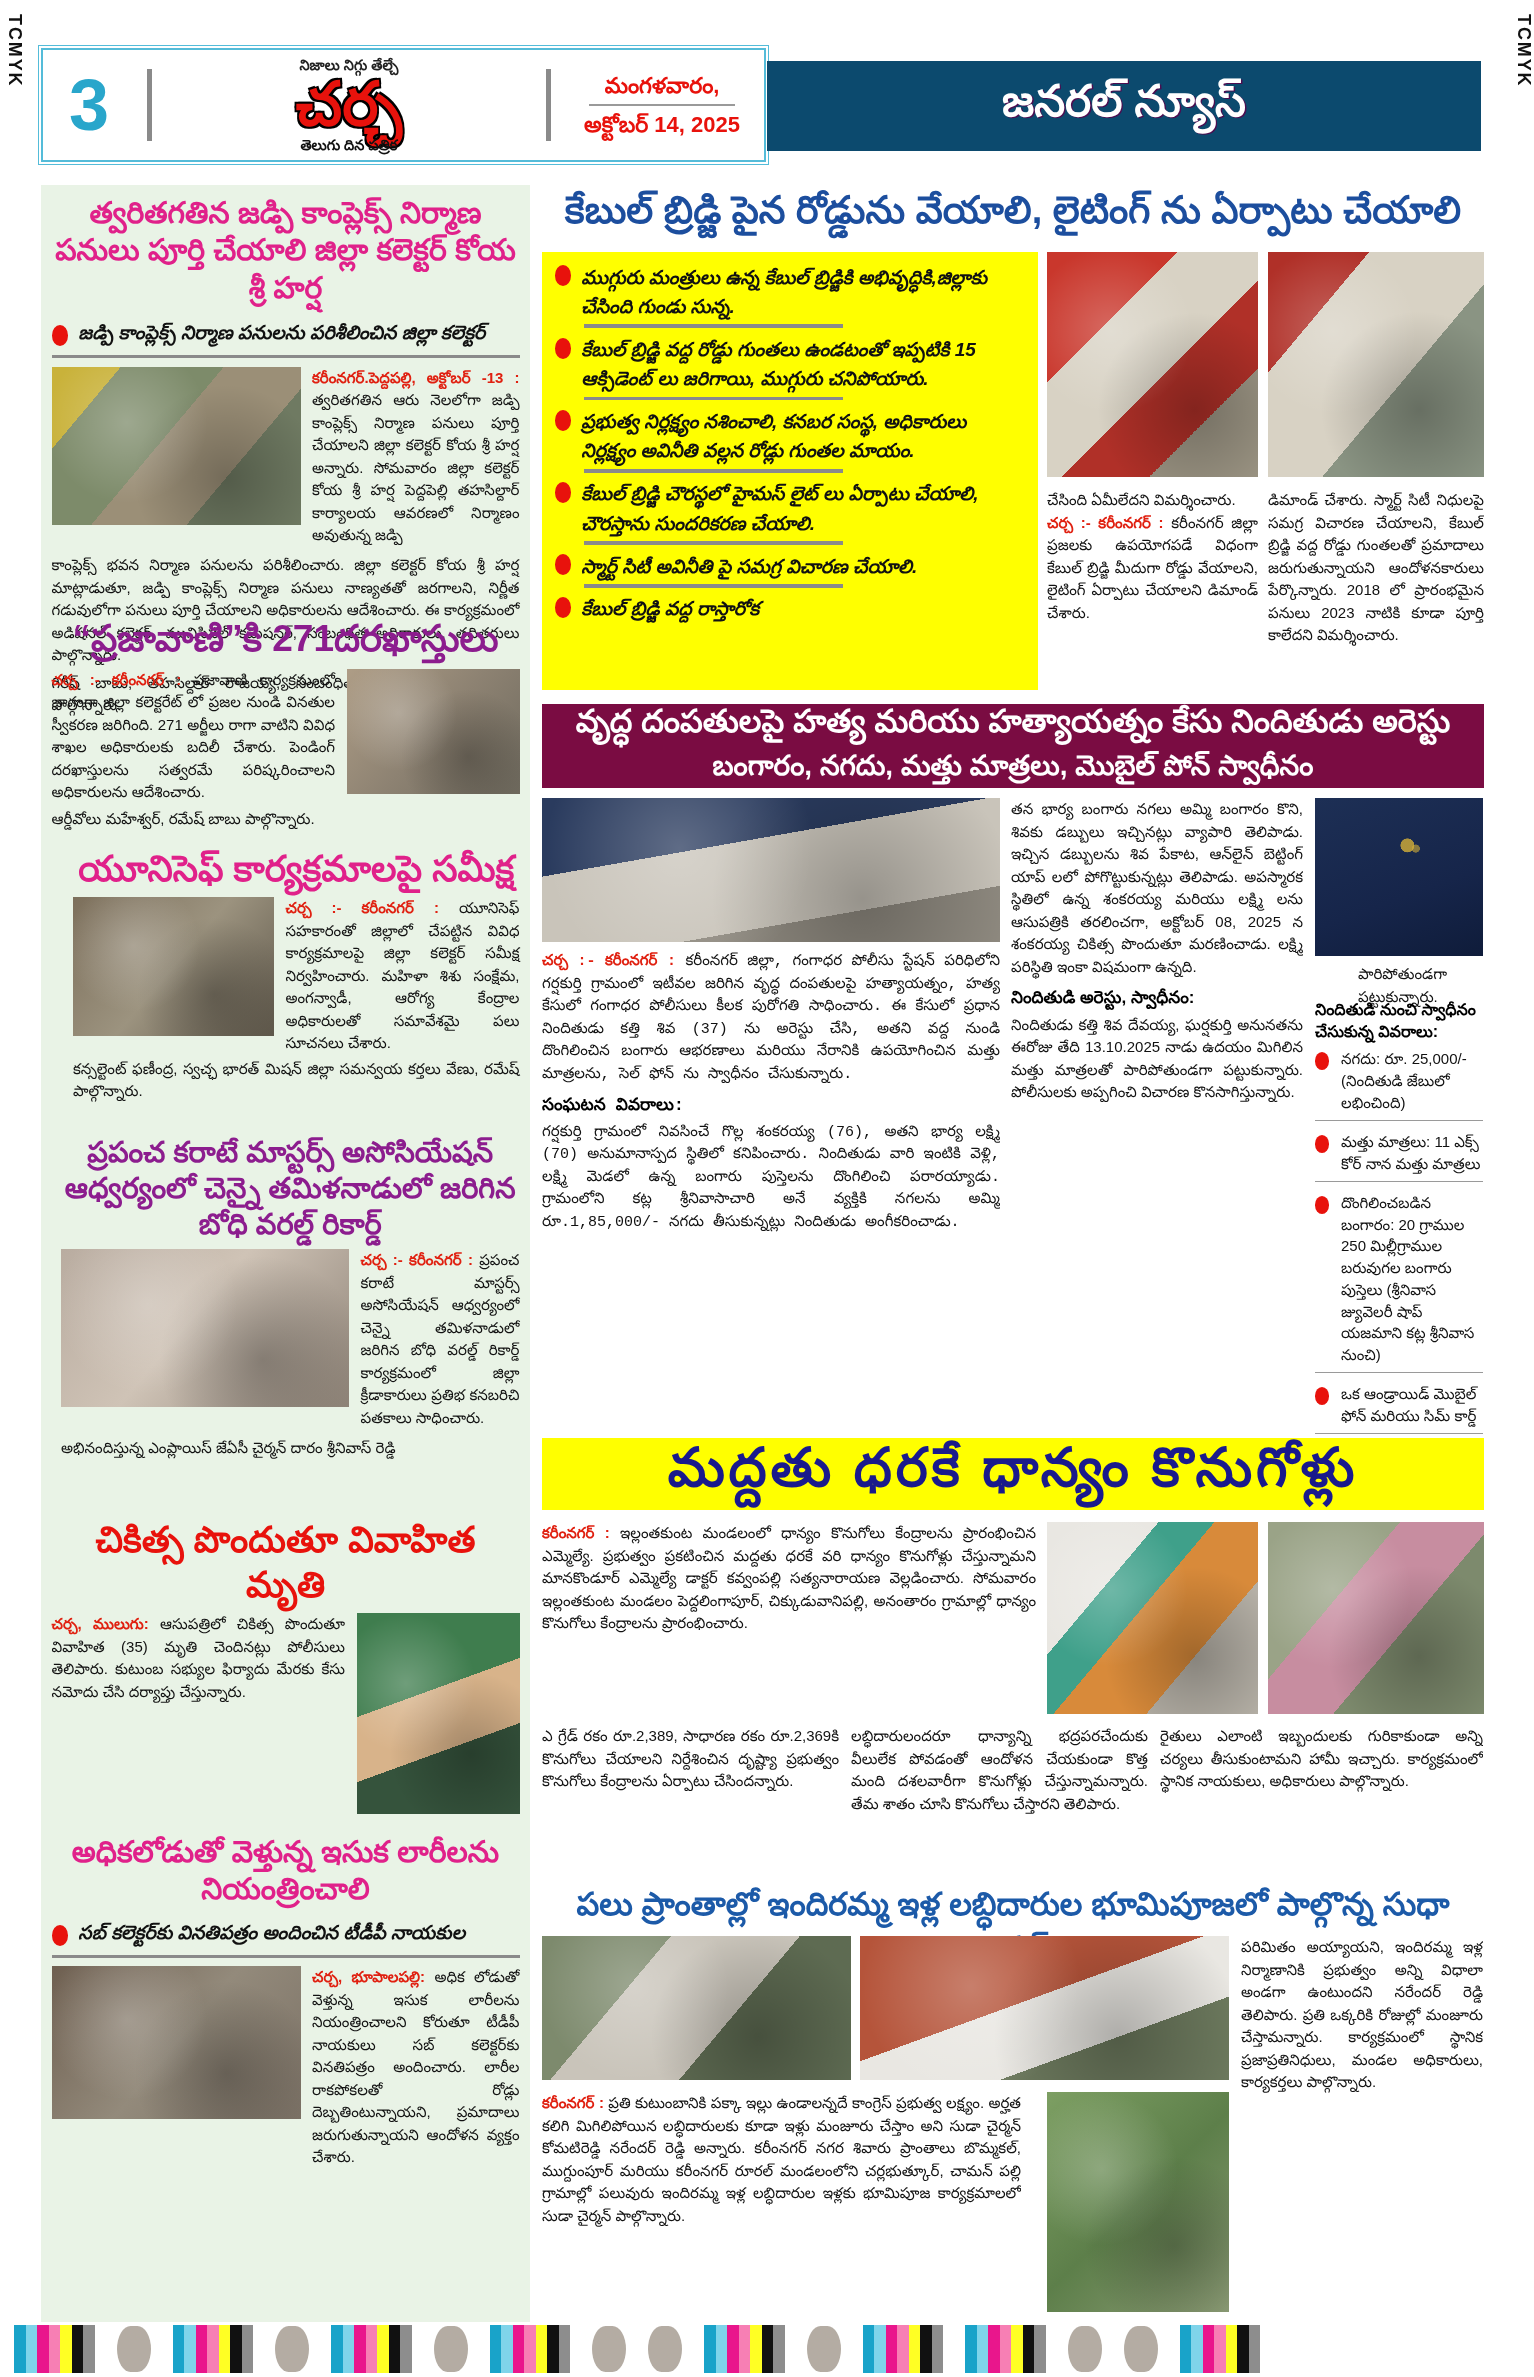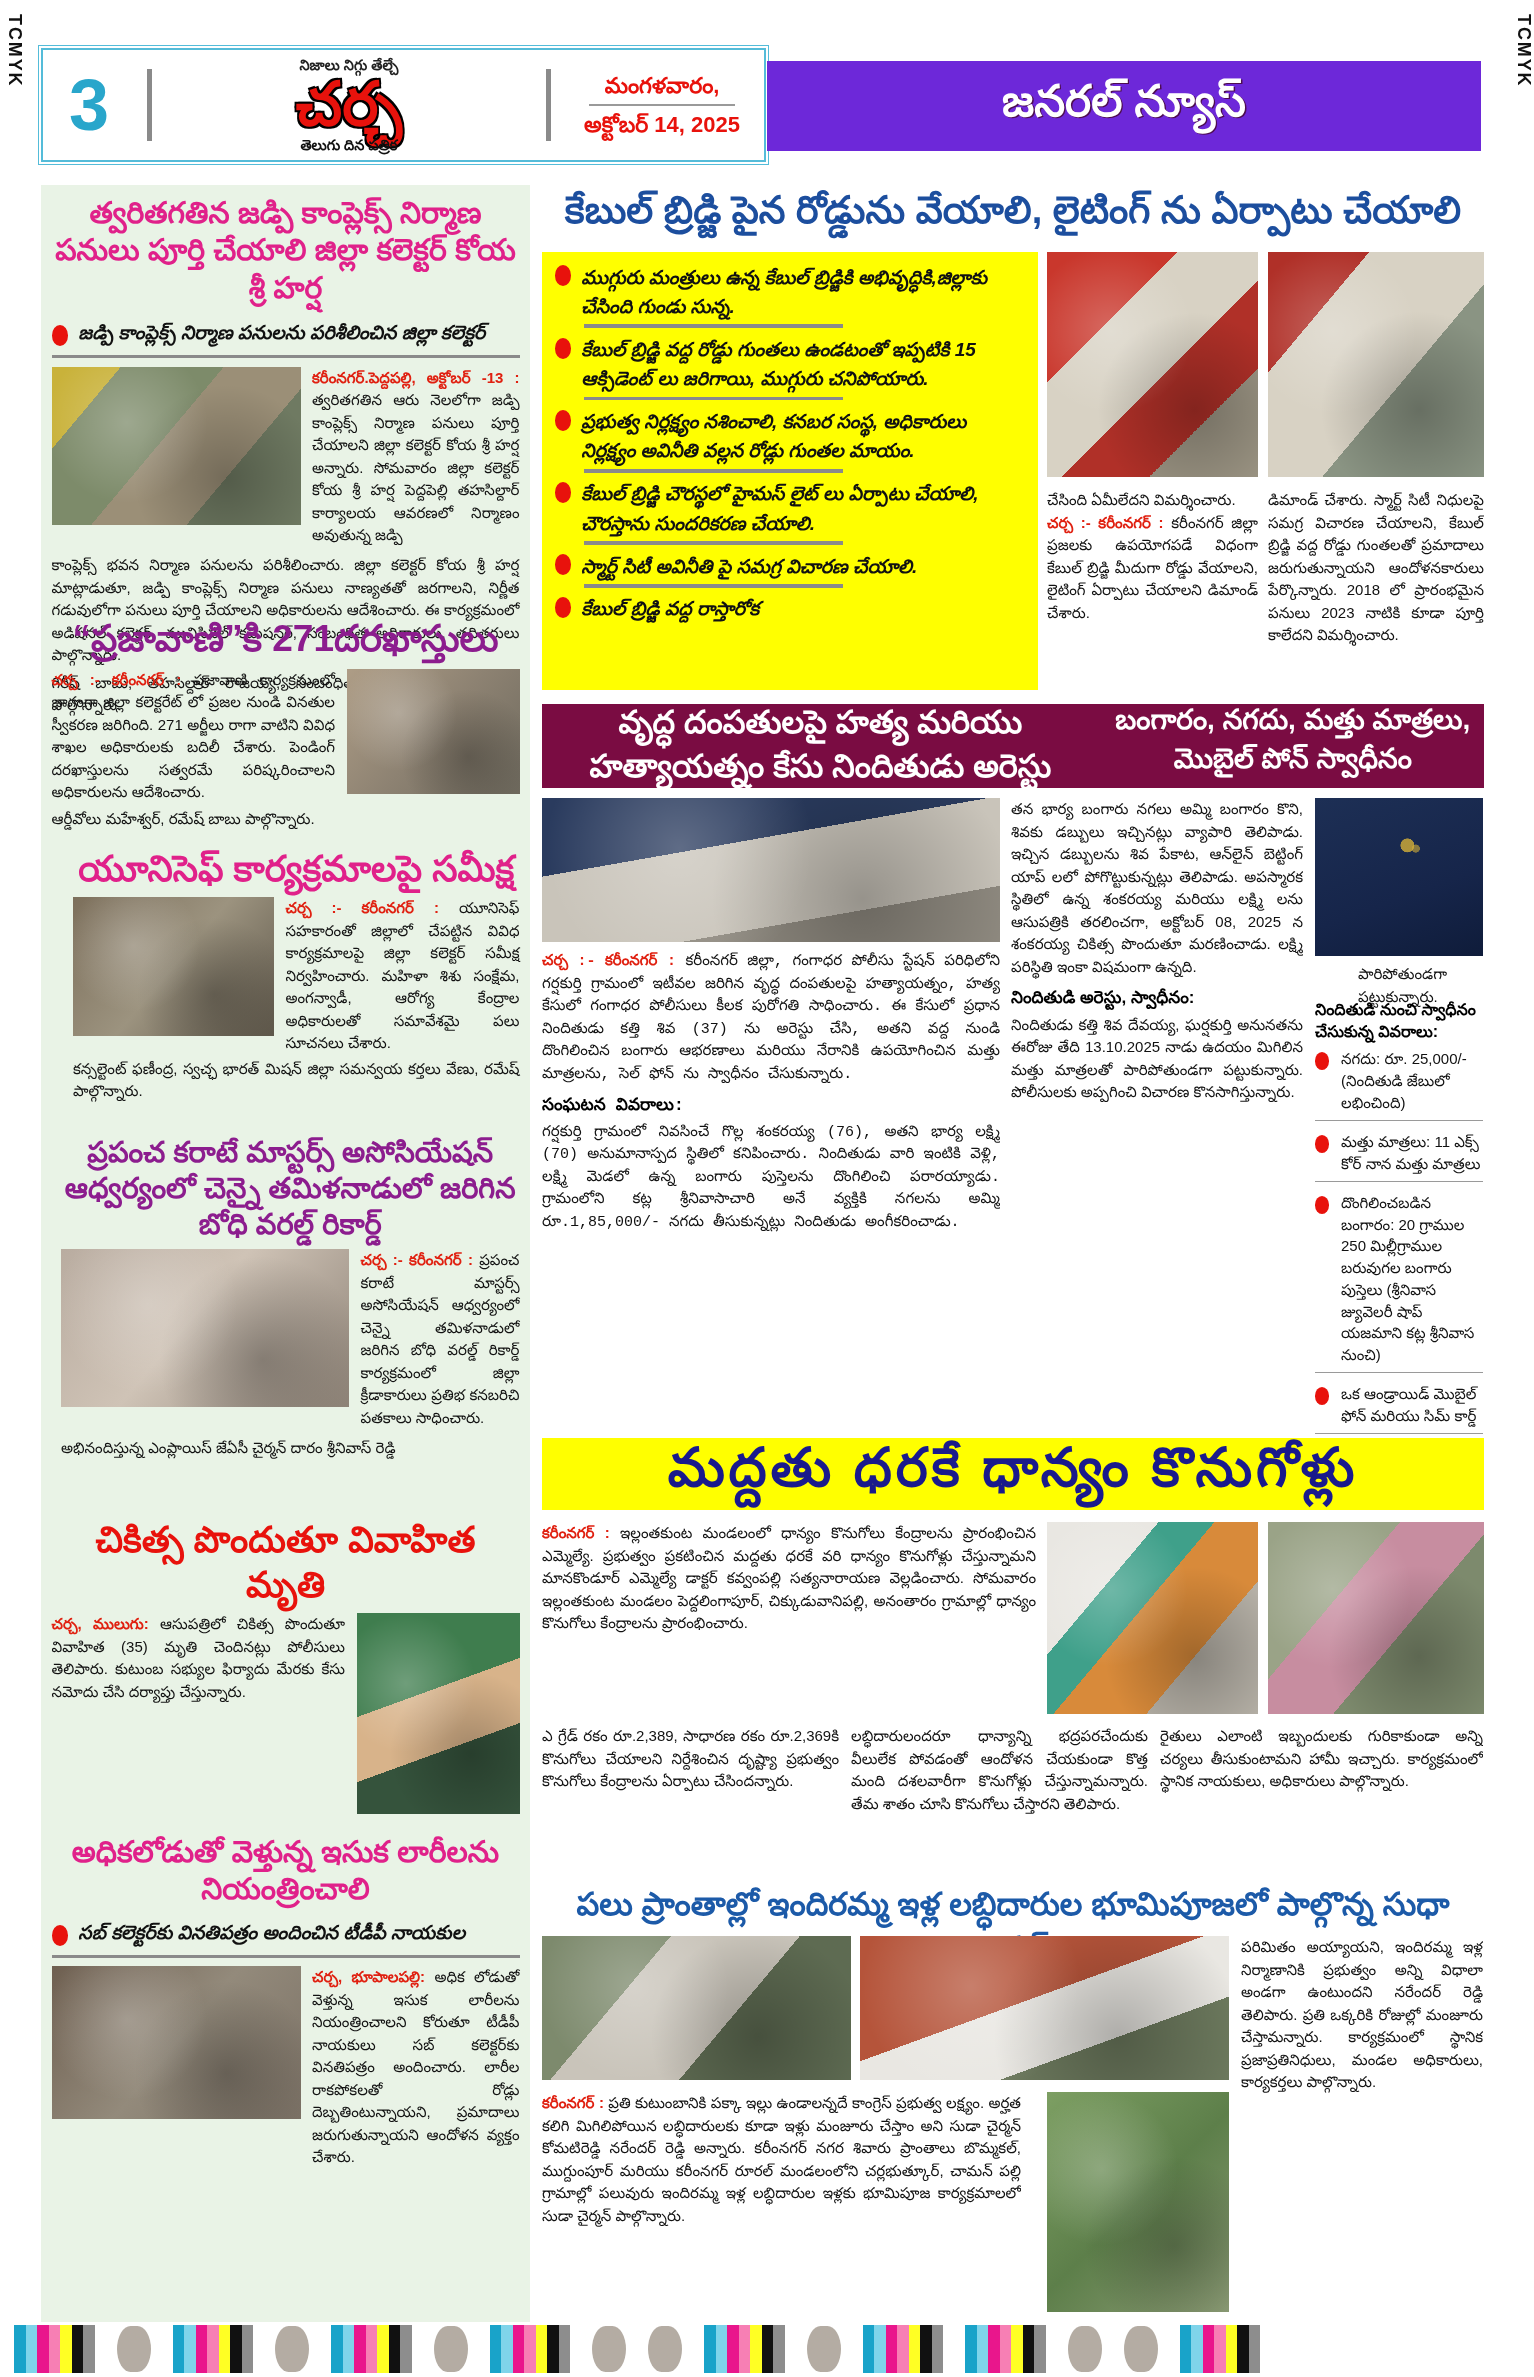--- a/index.html
+++ b/index.html
@@ -16,21 +16,21 @@
   .logo-blk{flex:1;text-align:center;line-height:1;}
   .logo-tag{font-size:14.4px;color:#222;font-weight:bold;}
   .logo-main{font-size:61px;font-weight:bold;color:#e8120c;
              text-shadow:-1.9px -1.9px 0 #000,1.9px -1.9px 0 #000,-1.9px 1.9px 0 #000,1.9px 1.9px 0 #000;
              margin:1.9px 0 0 0;}
   .logo-sub{font-size:14.4px;color:#111;font-weight:bold;margin-top:2.9px;}
   .date-blk{text-align:center;color:#e8120c;font-weight:bold;font-size:22px;
             margin:0 24px 0 14.4px;line-height:1.25;}
   .date-blk .rule{height:2.4px;background:#9a9a9a;margin:4.8px 4.8px;}
   .section-banner{position:absolute;left:767px;top:61px;width:714px;height:90px;
-                  background:#6d28d9;color:#fff;display:flex;align-items:center;justify-content:center;
+                  background:#0c4a6e;color:#fff;display:flex;align-items:center;justify-content:center;
                   font-size:44px;font-weight:bold;text-shadow:1.4px 1.4px 0 #4d0d50;}
   
   .photo{background:linear-gradient(135deg,#b9a990,#8c7f6d 55%,#6f6a5e);position:relative;}
   .photo:after{content:"";position:absolute;inset:0;background:
       radial-gradient(circle at 30% 35%, rgba(255,255,255,.25), transparent 40%),
       radial-gradient(circle at 70% 70%, rgba(0,0,0,.25), transparent 45%);}
   .body-txt{font-size:15px;line-height:1.5;text-align:justify;color:#111;}
   .dl{color:#e02010;font-weight:bold;}
   .subhead{font-size:17px;font-weight:bold;color:#000;margin:6.7px 0 3.8px 0;}
   .bullet-row{display:flex;align-items:flex-start;gap:10.5px;font-weight:bold;color:#111;font-style:italic;}
@@ -44,21 +44,21 @@
   .hl-pink{color:#e0218a;} .hl-purple{color:#8c1d8e;} .hl-red{color:#e8120c;}
   .flexrow{display:flex;gap:11.5px;margin-top:6.7px;}
   
   .cable-hl{position:absolute;left:542px;top:191px;width:942px;font-size:38px;font-weight:bold;
             color:#1c4e9e;text-align:center;line-height:1;}
   .ybox{position:absolute;left:542px;top:252px;width:496px;height:438px;background:#ffff00;
         box-sizing:border-box;padding:10.5px 12.5px;}
   .ybox .bullet-row{font-size:19px;line-height:1.55;margin-bottom:2.9px;}
   .ybox .sep{height:3.8px;background:#8a8a8a;width:55%;margin:1.9px 0 6.7px 29px;}
   .maroon-banner{position:absolute;left:542px;top:704px;width:942px;height:84px;background:#7a0c42;
-                 color:#fff;text-align:center;font-weight:bold;display:flex;flex-direction:row;
+                 color:#fff;text-align:center;font-weight:bold;display:flex;flex-direction:column;
                  justify-content:center;gap:2.9px;}
   .maroon-banner .l1{font-size:32px;} .maroon-banner .l2{font-size:28px;}
   .yellow-banner{position:absolute;left:542px;top:1438px;width:942px;height:72px;background:#ffff00;
                  color:#1a1a8c;font-size:54px;font-weight:bold;display:flex;align-items:center;
                  justify-content:center;letter-spacing:3.8px;}
   .blue-hl2{position:absolute;left:542px;top:1886px;width:942px;font-size:32px;font-weight:bold;
             color:#1c5aa8;text-align:center;}
   .abs{position:absolute;box-sizing:border-box;}
   .evidence{background:linear-gradient(160deg,#1d2f55,#16254a 60%,#0f1c3a);}
   .evidence:after{background:radial-gradient(circle at 55% 30%, rgba(212,175,55,.8) 0 6.7px, transparent 7.2px),

